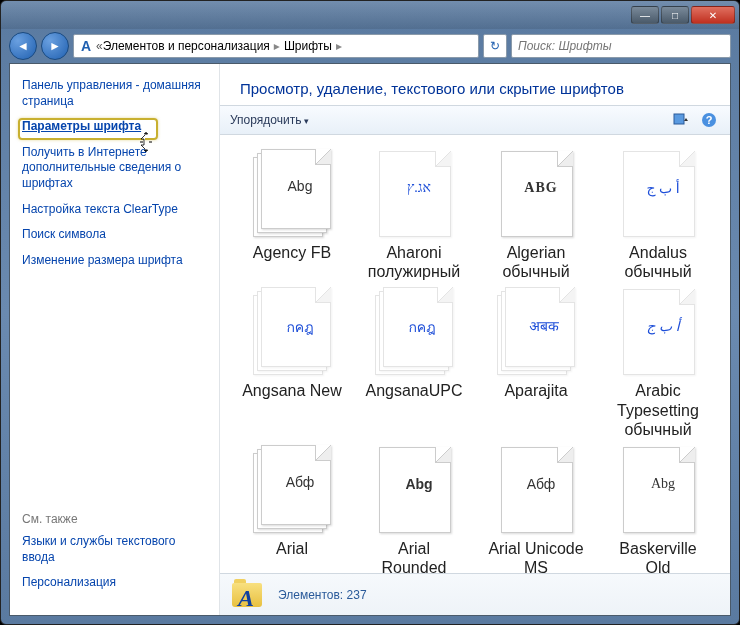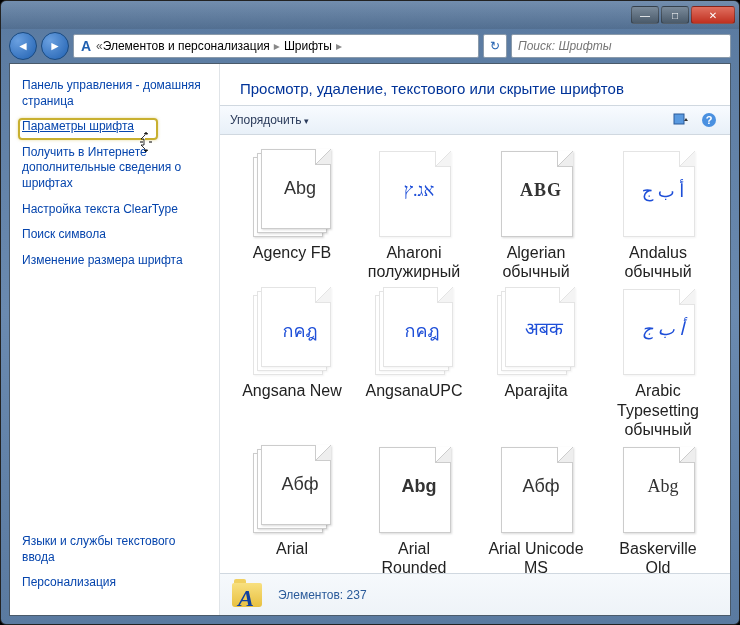--- a/index.html
+++ b/index.html
@@ -116,20 +116,21 @@
 .sidebar a {
   color: #0645ad;
   text-decoration: none;
   display: block;
   margin-bottom: 10px;
   line-height: 1.3;
   cursor: pointer;
 }
 .sidebar a.highlighted {
   text-decoration: underline;
+  font-weight: bold;
 }
 .focus-box {
   position: absolute;
   left: 8px; top: 54px;
   width: 140px; height: 22px;
   border: 2px solid #c8b030;
   border-radius: 4px;
   pointer-events: none;
   box-shadow: 0 0 3px rgba(200,176,48,0.5);
 }
@@ -208,21 +209,21 @@
   position: absolute;
   right: -1px; top: -1px;
   width: 16px; height: 16px;
   background: linear-gradient(135deg, #fff 0%, #fff 48%, #ccc 50%, #eee 52%, #eee 100%);
   border-left: 1px solid #ccc;
   border-bottom: 1px solid #ccc;
 }
 .sample {
   position: absolute;
   left: 8px; right: 0; top: 28px;
-  font-size: 18px;
+  font-size: 14px;
   color: #333;
 }
 .dim .sheet { border-color: #e4e4e4; box-shadow: 1px 1px 2px rgba(0,0,0,0.05); }
 .dim .sample { color: #1d4ed8; }
 .dim .fold { background: linear-gradient(135deg, #fff 0%, #fff 48%, #e4e4e4 50%, #f4f4f4 52%, #f4f4f4 100%); border-color: #e4e4e4; }
 .font-name { font-size: 16px; color: #222; line-height: 1.2; max-width: 100px; }
 .dim .font-name { color: #222; }
 .statusbar {
   height: 42px;
   border-top: 1px solid #d0d8e0;
@@ -293,20 +294,21 @@
       <a>Изменение размера шрифта</a>
 
       <div class="focus-box"></div>
       <svg class="cursor" viewBox="0 0 16 20">
         <path d="M6 0 L6 3 M6 17 L6 20 M0 10 L3 10 M9 10 L12 10" stroke="#000" stroke-width="1"></path>
         <path d="M4 2 Q6 0 8 2 M4 18 Q6 20 8 18" stroke="#000" stroke-width="1" fill="none"></path>
         <path d="M5 3 L1 7 L4 7 L4 13 L1 13 L5 17" fill="#fff" stroke="#000" stroke-width="0.8"></path>
       </svg>
 
       <div class="seealso-spacer"></div>
+      <div class="seealso-h">См. также</div>
       <a>Языки и службы текстового ввода</a>
       <a>Персонализация</a>
     </div>
 
     <div class="main">
       <div class="main-header">Просмотр, удаление, текстового или скрытие шрифтов</div>
 
       <div class="toolbar">
         <span class="org">Упорядочить</span>
         <span class="toolbar-spacer"></span>

